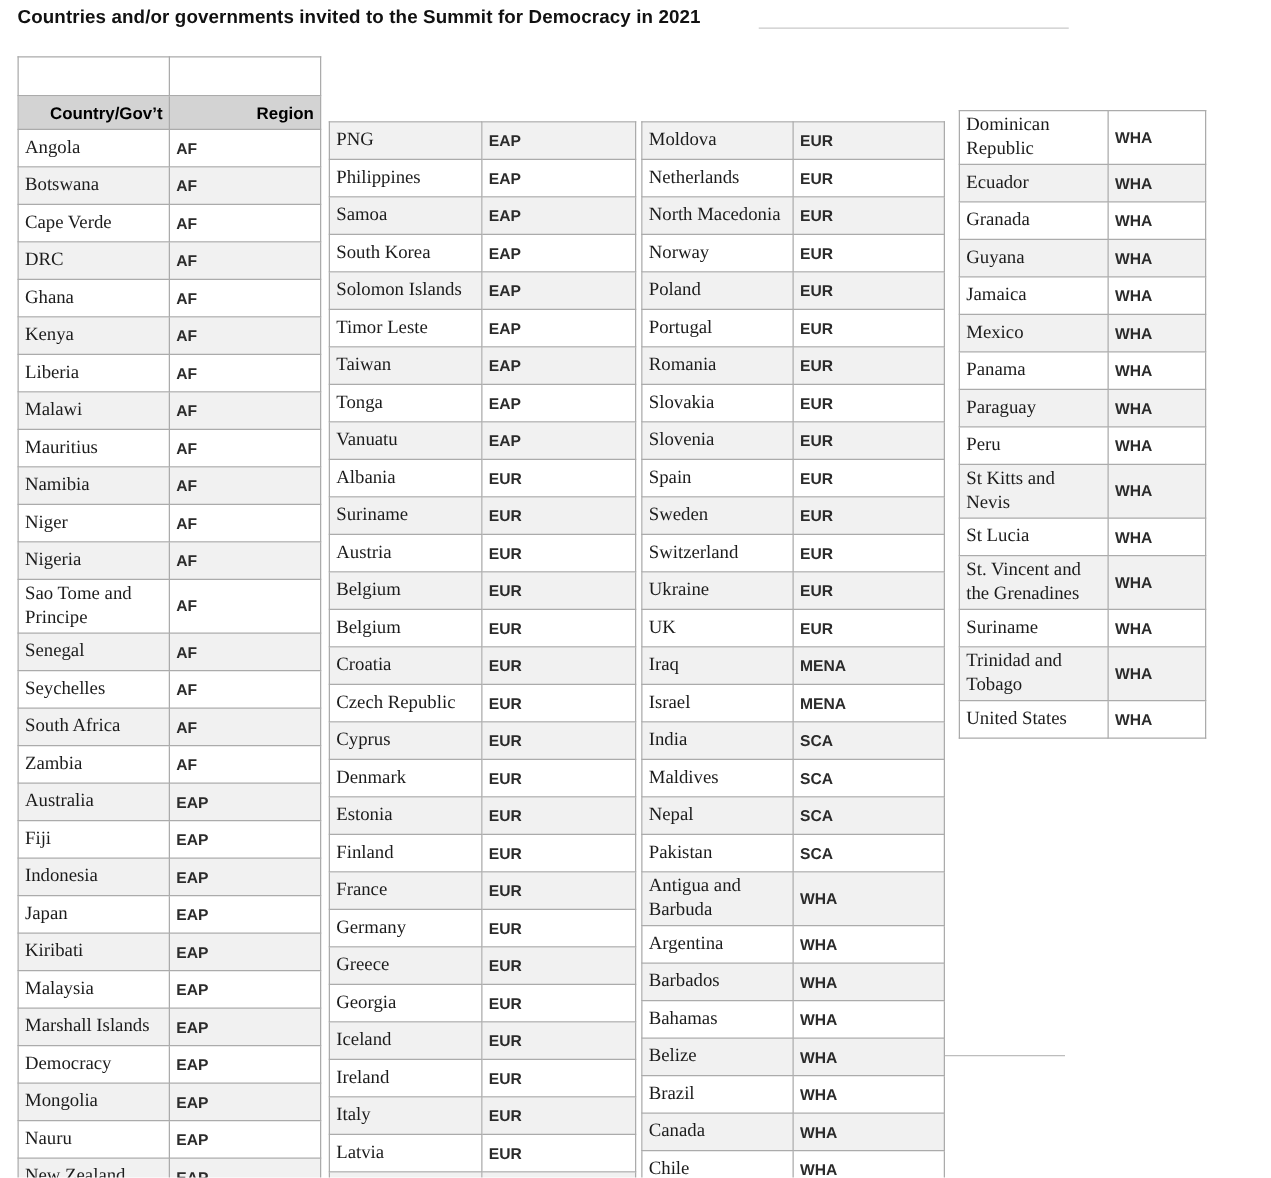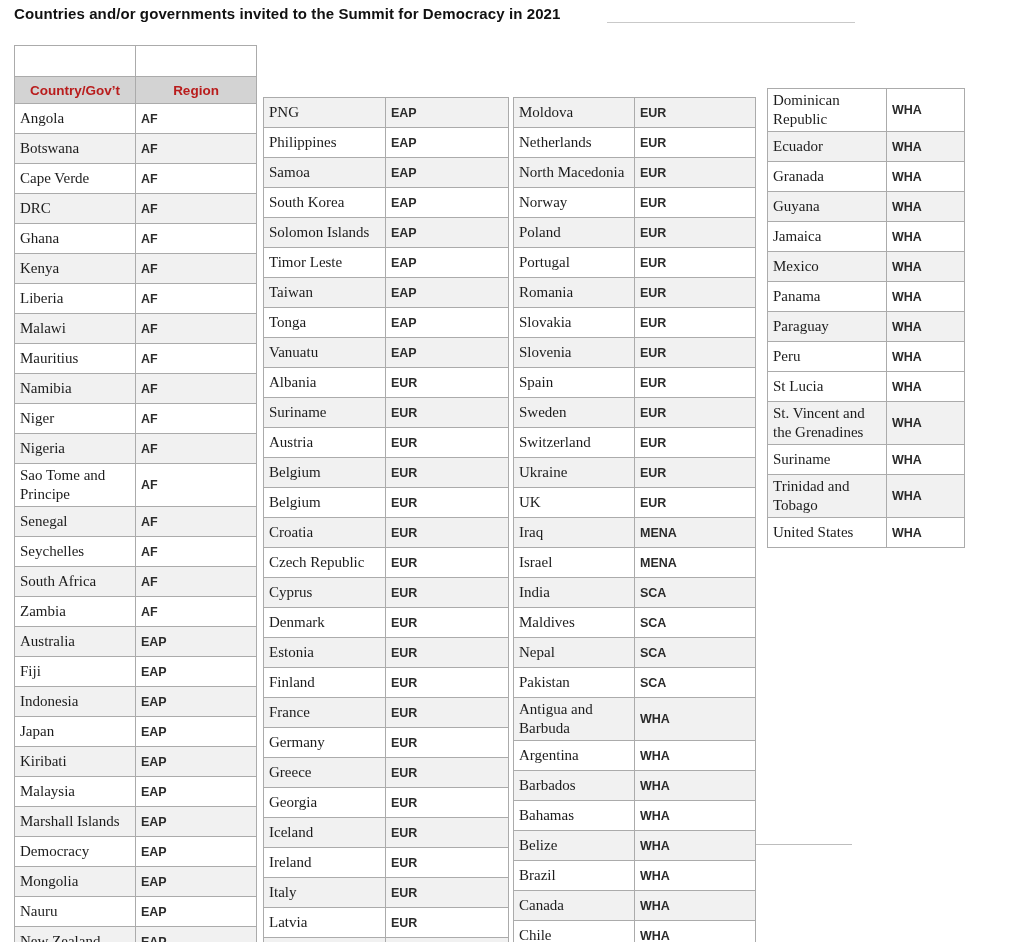--- a/index.html
+++ b/index.html
@@ -40,22 +40,22 @@
     height:25px;
   }
   .country-table td.region{
     font-family:"Liberation Sans", sans-serif;
     font-size:12.5px;font-weight:600;color:#2b2b2b;
     height:25px;
   }
   .country-table tr.shaded td{background:#f1f1f1;}
   .country-table tr.header-row th{
     background:#d3d3d3;
-    font-size:13.5px;font-weight:700;color:#b91c1c;
-    text-align:center;height:22px;
+    font-size:13.5px;font-weight:700;color:#000000;
+    text-align:right;height:22px;
   }
   .country-table tr.empty-row td{height:26px;background:#ffffff;}
 
   #t1{left:14px;top:45px;width:243px;}
   #t1 .country,#t1 th:first-child{width:109px;}
   #t2{left:263px;top:97px;width:246px;}
   #t2 .country{width:111px;}
   #t3{left:513px;top:97px;width:243px;}
   #t3 .country{width:110px;}
   #t4{left:767px;top:88px;width:198px;}
@@ -463,20 +463,24 @@
         <td class="region">WHA</td>
       </tr>
       <tr class="shaded">
         <td class="country">Paraguay</td>
         <td class="region">WHA</td>
       </tr>
       <tr>
         <td class="country">Peru</td>
         <td class="region">WHA</td>
       </tr>
+      <tr class="shaded">
+        <td class="country">St Kitts and Nevis</td>
+        <td class="region">WHA</td>
+      </tr>
       <tr>
         <td class="country">St Lucia</td>
         <td class="region">WHA</td>
       </tr>
       <tr class="shaded">
         <td class="country">St. Vincent and the Grenadines</td>
         <td class="region">WHA</td>
       </tr>
       <tr>
         <td class="country">Suriname</td>

